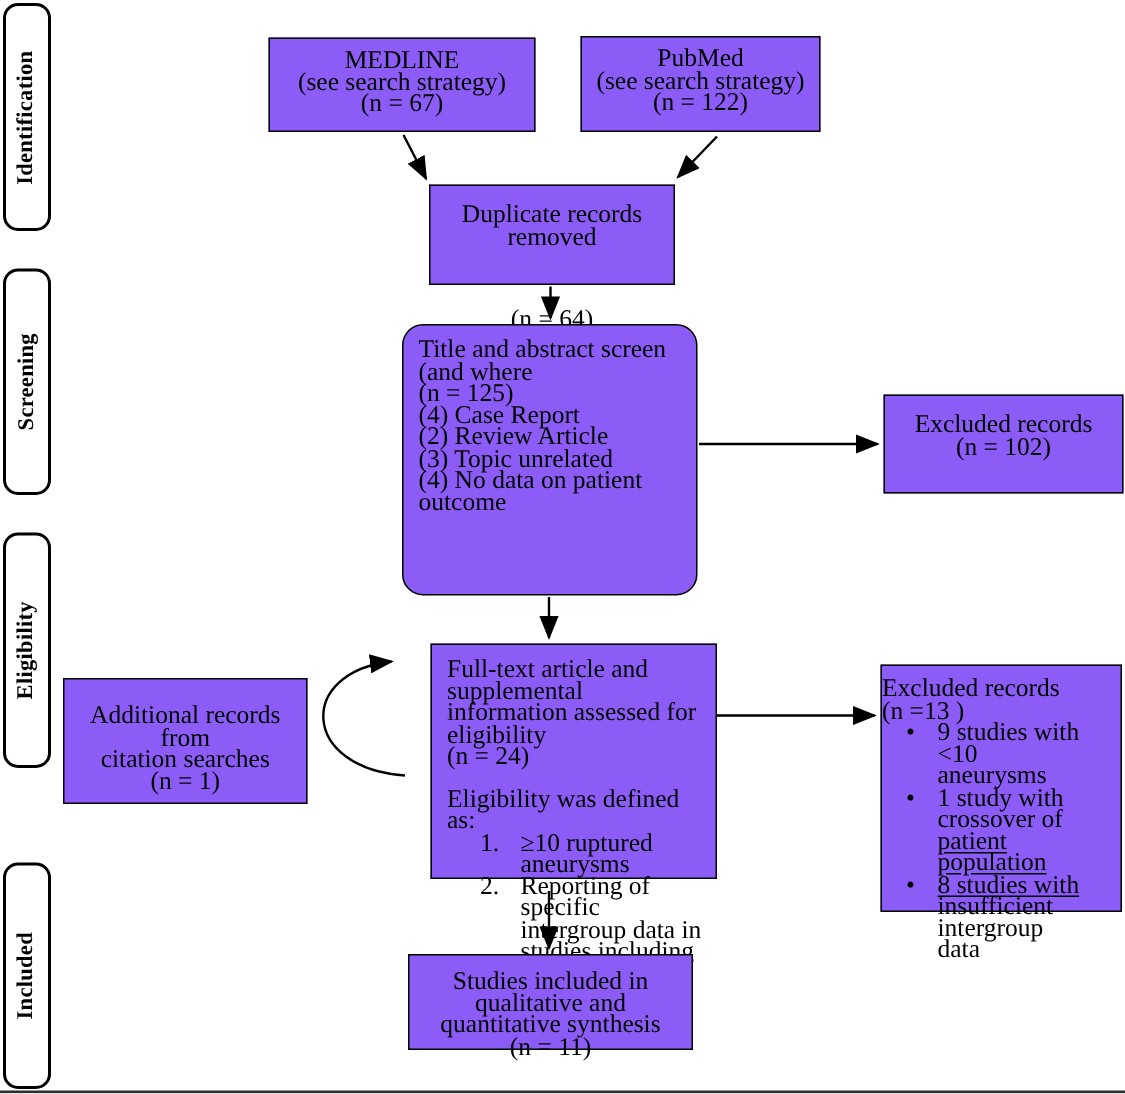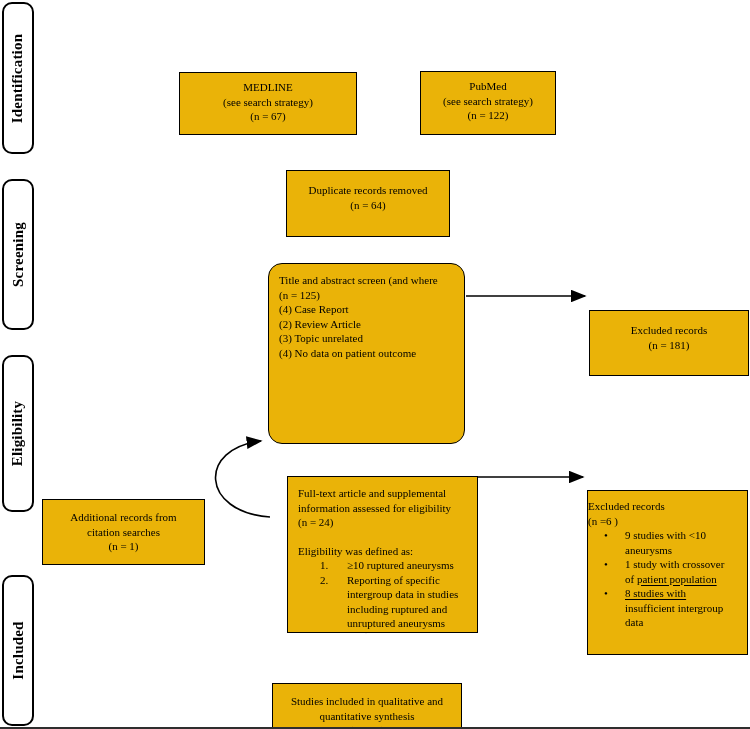--- a/index.html
+++ b/index.html
@@ -13,22 +13,22 @@
   .stage{
     position:absolute;left:2px;width:32px;border:2px solid #000;border-radius:10px;
     background:#fff;display:flex;align-items:center;justify-content:center;box-sizing:border-box;
   }
   .stage-label{
     transform:rotate(-90deg);white-space:nowrap;font-weight:bold;font-size:15px;letter-spacing:.2px;
   }
 
   
   .box{
-    position:absolute;border:1.5px solid #000;background:#eab308;box-sizing:border-box;
-    font-size:11px;line-height:14.5px;margin-top:47px;
+    position:absolute;border:1.5px solid #000;background:#8b5cf6;box-sizing:border-box;
+    font-size:17px;line-height:14.5px;
   }
   .box.center{display:flex;flex-direction:column;align-items:center;text-align:center;}
   .cline{width:100%;}
   .pad-t7{padding-top:7px;} .pad-t10{padding-top:10px;} .pad-t12{padding-top:12px;}
   .box.left{padding:9px 8px 0 10px;}
   .count-line{text-align:left;}
   .gap-top{margin-top:14px;font-family:Liberation Serif, serif;}
 
   
   .numli{display:grid;grid-template-columns:27px 124px;margin-left:22px;}
@@ -77,83 +77,83 @@
   <div class="stage" style="top:575px;height:151px;">
     <span class="stage-label">Included</span>
   </div>
 
   <div class="box center pad-t7" style="left:179px;top:25px;width:178px;height:63px;">
     <div class="cline">MEDLINE</div>
     <div class="cline">(see search strategy)</div>
     <div class="cline">(n = 67)</div>
   </div>
 
-  <div class="box center pad-t7" style="left:420px;top:24px;width:136px;height:64px;">
+  <div class="box center pad-t7" style="left:387px;top:24px;width:160px;height:64px;">
     <div class="cline">PubMed</div>
     <div class="cline">(see search strategy)</div>
     <div class="cline">(n = 122)</div>
   </div>
 
-  <div class="box center pad-t12" style="left:286px;top:123px;width:164px;height:67px;">
+  <div class="box center pad-t12" style="left:286px;top:123px;width:164px;height:67px;gap:41px;">
     <div class="cline">Duplicate records removed</div>
     <div class="cline">(n = 64)</div>
   </div>
 
   <div class="box left" style="left:268px;top:216px;width:197px;height:181px;border-radius:14px;">
     <div>Title and abstract screen (and where</div>
     <div class="count-line">(n = 125)</div>
     <div>(4) Case Report</div>
     <div>(2) Review Article</div>
     <div>(3) Topic unrelated</div>
     <div>(4) No data on patient outcome</div>
   </div>
 
   <div class="box center pad-t12" style="left:589px;top:263px;width:160px;height:66px;">
     <div class="cline">Excluded records</div>
-    <div class="cline">(n = 181)</div>
+    <div class="cline">(n = 102)</div>
   </div>
 
   <div class="box left" style="left:287px;top:429px;width:191px;height:157px;">
     <div>Full-text article and supplemental</div>
     <div>information assessed for eligibility</div>
     <div class="count-line">(n = 24)</div>
     <div class="gap-top">Eligibility was defined as:</div>
     <div class="numli">
       <span class="num">1.</span>
       <span class="txt">≥10 ruptured aneurysms</span>
     </div>
     <div class="numli">
       <span class="num">2.</span>
       <span class="txt">Reporting of specific intergroup data in studies including ruptured and unruptured aneurysms</span>
     </div>
   </div>
 
-  <div class="box center pad-t10" style="left:42px;top:452px;width:163px;height:66px;">
+  <div class="box center pad-t10" style="left:42px;top:452px;width:163px;height:84px;justify-content:center;">
     <div class="cline">Additional records from</div>
     <div class="cline">citation searches</div>
     <div class="cline">(n = 1)</div>
   </div>
 
   <div class="box" style="left:587px;top:443px;width:161px;height:165px;padding-top:8px;">
     <div class="count-line">Excluded records</div>
-    <div class="count-line">(n =6 )</div>
+    <div class="count-line">(n =13 )</div>
     <div class="bul">
       <span class="marker">•</span>
       <span><span>9 studies with &lt;10 aneurysms</span><span class="u"></span><span></span></span>
     </div>
     <div class="bul">
       <span class="marker">•</span>
       <span><span>1 study with crossover of </span><span class="u">patient population</span><span></span></span>
     </div>
     <div class="bul">
       <span class="marker">•</span>
       <span><span></span><span class="u">8 studies with</span><span> insufficient intergroup data</span></span>
     </div>
   </div>
 
-  <div class="box center pad-t10" style="left:272px;top:636px;width:190px;height:84px;">
+  <div class="box center pad-t10" style="left:272px;top:636px;width:190px;height:64px;">
     <div class="cline">Studies included in qualitative and</div>
     <div class="cline">quantitative synthesis</div>
     <div class="cline">(n = 11)</div>
   </div>
 
   <div class="bottom-edge"></div>
 </div>
 
 </body></html>

